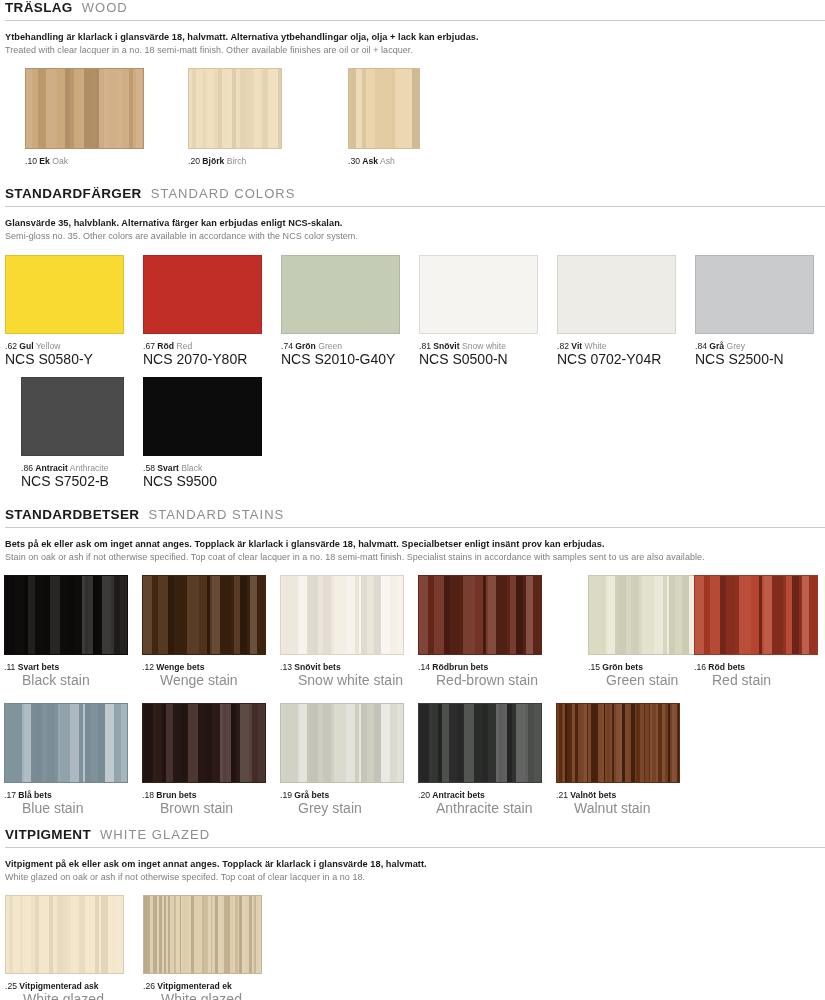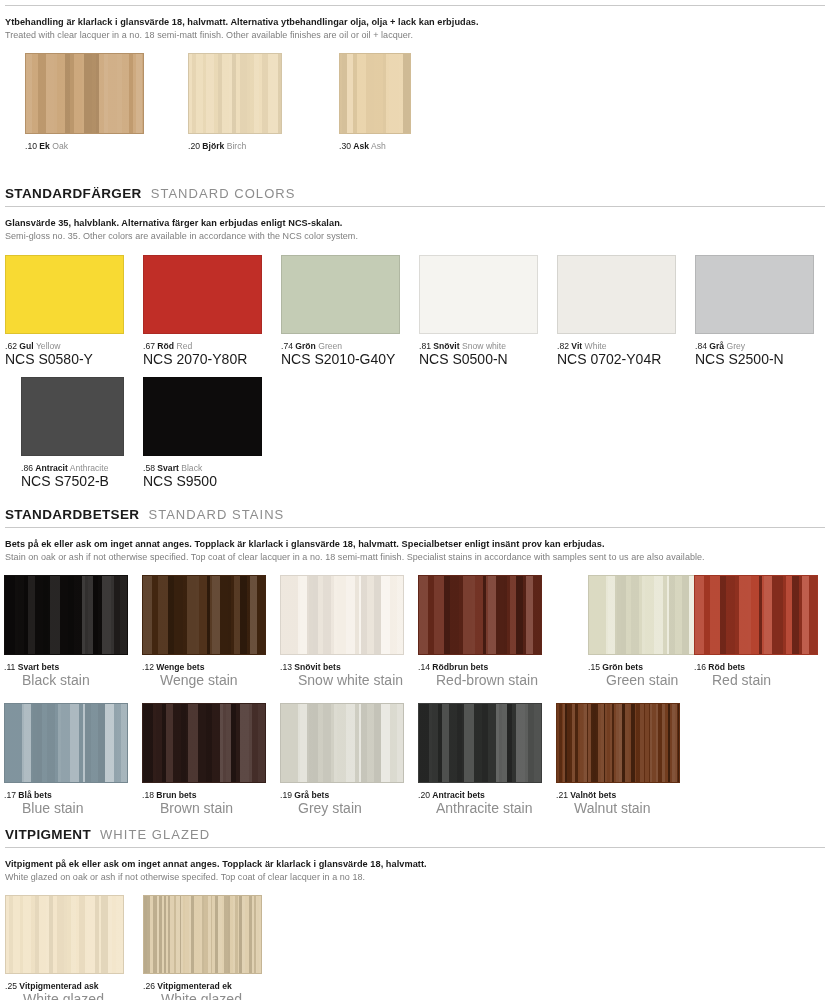--- a/index.html
+++ b/index.html
@@ -56,20 +56,24 @@
 
   
   .lbl.stain .l1 .name { font-weight: bold; }
 </style>
 </head>
 <body>
 
 <div class="page">
 
   <div class="section" id="sec-wood" style="top:0px;">
+    <div class="sec-head">
+      <span class="sv">TRÄSLAG</span>
+      <span class="en">WOOD</span>
+    </div>
     <div class="rule"></div>
     <div class="desc">
       <div class="d-sv">Ytbehandling är klarlack i glansvärde 18, halvmatt. Alternativa ytbehandlingar olja, olja + lack kan erbjudas.</div>
       <div class="d-en">Treated with clear lacquer in a no. 18 semi-matt finish. Other available finishes are oil or oil + lacquer.</div>
     </div>
     <div class="row" id="row-wood" style="margin-top:12px;height:100px;margin-left:20px;">
         <div class="cell" style="left: 5px; width: 119px;">
           <div class="chip" style="height: 81px; background: rgb(201, 162, 116);">
             <div class="grain" style="background-image: linear-gradient(90deg, rgba(255,255,255,0.142) 0px,rgba(255,255,255,0.142) 6.192310526035726px,rgba(255,255,255,0.065) 6.192310526035726px,rgba(255,255,255,0.065) 12.29720754828304px,rgba(0,0,0,0.061) 12.29720754828304px,rgba(0,0,0,0.061) 19.56122343149036px,rgba(255,255,255,0.123) 19.56122343149036px,rgba(255,255,255,0.123) 28.395407303236425px,rgba(255,255,255,0.110) 28.395407303236425px,rgba(255,255,255,0.110) 31.202748878858984px,rgba(255,255,255,0.062) 31.202748878858984px,rgba(255,255,255,0.062) 38.653814061544836px,rgba(0,0,0,0.116) 38.653814061544836px,rgba(0,0,0,0.116) 43.52580507006496px,rgba(0,0,0,0.071) 43.52580507006496px,rgba(0,0,0,0.071) 48.25687976088375px,rgba(255,255,255,0.068) 48.25687976088375px,rgba(255,255,255,0.068) 56.210043801926076px,rgba(255,255,255,0.081) 56.210043801926076px,rgba(255,255,255,0.081) 58.37725911941379px,rgba(0,0,0,0.130) 58.37725911941379px,rgba(0,0,0,0.130) 66.3914054473862px,rgba(0,0,0,0.118) 66.3914054473862px,rgba(0,0,0,0.118) 69.89263139571995px,rgba(0,0,0,0.142) 69.89263139571995px,rgba(0,0,0,0.142) 73.40754757728428px,rgba(255,255,255,0.115) 73.40754757728428px,rgba(255,255,255,0.115) 78.25212620105594px,rgba(255,255,255,0.185) 78.25212620105594px,rgba(255,255,255,0.185) 82.4743174156174px,rgba(255,255,255,0.149) 82.4743174156174px,rgba(255,255,255,0.149) 91.12690709438175px,rgba(255,255,255,0.170) 91.12690709438175px,rgba(255,255,255,0.170) 96.11765395011753px,rgba(255,255,255,0.125) 96.11765395011753px,rgba(255,255,255,0.125) 102.73721311893314px,rgba(0,0,0,0.044) 102.73721311893314px,rgba(0,0,0,0.044) 107.1195548614487px,rgba(255,255,255,0.088) 107.1195548614487px,rgba(255,255,255,0.088) 109.60899965744466px,rgba(255,255,255,0.185) 109.60899965744466px,rgba(255,255,255,0.185) 116.2018934963271px,rgba(255,255,255,0.069) 116.2018934963271px,rgba(255,255,255,0.069) 120.02599899750203px,rgba(255,255,255,0.149) 120.02599899750203px,rgba(255,255,255,0.149) 126.39179839473218px,rgba(0,0,0,0.185) 126.39179839473218px,rgba(0,0,0,0.185) 130.62141634803265px,rgba(0,0,0,0.173) 130.62141634803265px,rgba(0,0,0,0.173) 136.89607776980847px,rgba(0,0,0,0.154) 136.89607776980847px,rgba(0,0,0,0.154) 140.26940776687115px,rgba(0,0,0,0.135) 140.26940776687115px,rgba(0,0,0,0.135) 149.20356180053204px,rgba(255,255,255,0.121) 149.20356180053204px,rgba(255,255,255,0.121) 153.48204185348004px,rgba(0,0,0,0.061) 153.48204185348004px,rgba(0,0,0,0.061) 158.55618764739484px,rgba(0,0,0,0.175) 158.55618764739484px,rgba(0,0,0,0.175) 166.19661401491612px,rgba(0,0,0,0.062) 166.19661401491612px,rgba(0,0,0,0.062) 171.7323841927573px,rgba(0,0,0,0.106) 171.7323841927573px,rgba(0,0,0,0.106) 173.93829866033047px,rgba(0,0,0,0.058) 173.93829866033047px,rgba(0,0,0,0.058) 182.9071864662692px,rgba(0,0,0,0.043) 182.9071864662692px,rgba(0,0,0,0.043) 187.4131913362071px,rgba(0,0,0,0.148) 187.4131913362071px,rgba(0,0,0,0.148) 194.28450252767652px,rgba(255,255,255,0.066) 194.28450252767652px,rgba(255,255,255,0.066) 201.44313778635114px,rgba(0,0,0,0.057) 201.44313778635114px,rgba(0,0,0,0.057) 208.38042973633856px,rgba(255,255,255,0.179) 208.38042973633856px,rgba(255,255,255,0.179) 216.83596654888242px,rgba(255,255,255,0.088) 216.83596654888242px,rgba(255,255,255,0.088) 219.09663089271635px,rgba(0,0,0,0.200) 219.09663089271635px,rgba(0,0,0,0.200) 224.23449309822172px,rgba(0,0,0,0.116) 224.23449309822172px,rgba(0,0,0,0.116) 232.00601705070585px,rgba(255,255,255,0.060) 232.00601705070585px,rgba(255,255,255,0.060) 236.16290553566068px,rgba(255,255,255,0.193) 236.16290553566068px,rgba(255,255,255,0.193) 241.14499335642904px,rgba(255,255,255,0.044) 241.14499335642904px,rgba(255,255,255,0.044) 243.41768901702017px,rgba(255,255,255,0.141) 243.41768901702017px,rgba(255,255,255,0.141) 249.32330762874335px,rgba(0,0,0,0.120) 249.32330762874335px,rgba(0,0,0,0.120) 255.67200696002692px);background-size:255.67200696002692px 100%;"></div>
           </div>
@@ -78,21 +82,21 @@
           </div>
         </div>
         <div class="cell" style="left: 143px; width: 119px; padding-left: 25px;">
           <div class="chip" style="height: 81px; background: rgb(237, 220, 185);">
             <div class="grain" style="background-image: linear-gradient(90deg, rgba(255,255,255,0.090) 0px,rgba(255,255,255,0.090) 2.5741123780608177px,rgba(0,0,0,0.032) 2.5741123780608177px,rgba(0,0,0,0.032) 6.947966061532497px,rgba(255,255,255,0.074) 6.947966061532497px,rgba(255,255,255,0.074) 14.190907202661037px,rgba(0,0,0,0.018) 14.190907202661037px,rgba(0,0,0,0.018) 17.30906292051077px,rgba(255,255,255,0.099) 17.30906292051077px,rgba(255,255,255,0.099) 24.562308929860592px,rgba(0,0,0,0.017) 24.562308929860592px,rgba(0,0,0,0.017) 29.07330646365881px,rgba(0,0,0,0.053) 29.07330646365881px,rgba(0,0,0,0.053) 32.696485839784145px,rgba(255,255,255,0.082) 32.696485839784145px,rgba(255,255,255,0.082) 40.45912393182516px,rgba(255,255,255,0.119) 40.45912393182516px,rgba(255,255,255,0.119) 43.03915628045797px,rgba(0,0,0,0.066) 43.03915628045797px,rgba(0,0,0,0.066) 47.44993361085653px,rgba(255,255,255,0.055) 47.44993361085653px,rgba(255,255,255,0.055) 50.95295914262533px,rgba(0,0,0,0.040) 50.95295914262533px,rgba(0,0,0,0.040) 57.81606747955084px,rgba(0,0,0,0.028) 57.81606747955084px,rgba(0,0,0,0.028) 61.35374786704779px,rgba(0,0,0,0.021) 61.35374786704779px,rgba(0,0,0,0.021) 64.9364063963294px,rgba(255,255,255,0.102) 64.9364063963294px,rgba(255,255,255,0.102) 70.30561657994986px,rgba(255,255,255,0.048) 70.30561657994986px,rgba(255,255,255,0.048) 73.44553395360708px,rgba(0,0,0,0.039) 73.44553395360708px,rgba(0,0,0,0.039) 78.76259555667639px,rgba(255,255,255,0.106) 78.76259555667639px,rgba(255,255,255,0.106) 81.48486008495092px,rgba(255,255,255,0.125) 81.48486008495092px,rgba(255,255,255,0.125) 89.00562872737646px,rgba(0,0,0,0.062) 89.00562872737646px,rgba(0,0,0,0.062) 92.58316960185766px,rgba(255,255,255,0.107) 92.58316960185766px,rgba(255,255,255,0.107) 94.89546885341406px,rgba(0,0,0,0.063) 94.89546885341406px,rgba(0,0,0,0.063) 101.85680951923132px,rgba(255,255,255,0.165) 101.85680951923132px,rgba(255,255,255,0.165) 106.0438534244895px,rgba(255,255,255,0.086) 106.0438534244895px,rgba(255,255,255,0.086) 109.66619148105383px,rgba(255,255,255,0.140) 109.66619148105383px,rgba(255,255,255,0.140) 116.60118498653173px,rgba(0,0,0,0.065) 116.60118498653173px,rgba(0,0,0,0.065) 122.04576005786657px,rgba(255,255,255,0.158) 122.04576005786657px,rgba(255,255,255,0.158) 127.05370011180639px,rgba(0,0,0,0.062) 127.05370011180639px,rgba(0,0,0,0.062) 132.59808482974768px,rgba(0,0,0,0.052) 132.59808482974768px,rgba(0,0,0,0.052) 137.9352427944541px,rgba(0,0,0,0.038) 137.9352427944541px,rgba(0,0,0,0.038) 142.1165811046958px,rgba(255,255,255,0.064) 142.1165811046958px,rgba(255,255,255,0.064) 145.87295451015234px,rgba(0,0,0,0.018) 145.87295451015234px,rgba(0,0,0,0.018) 153.49974282830954px,rgba(255,255,255,0.090) 153.49974282830954px,rgba(255,255,255,0.090) 160.0598867163062px,rgba(255,255,255,0.110) 160.0598867163062px,rgba(255,255,255,0.110) 164.92237880080938px,rgba(255,255,255,0.056) 164.92237880080938px,rgba(255,255,255,0.056) 170.25518300384283px,rgba(255,255,255,0.035) 170.25518300384283px,rgba(255,255,255,0.035) 172.7711214646697px,rgba(0,0,0,0.046) 172.7711214646697px,rgba(0,0,0,0.046) 177.71307432930917px,rgba(255,255,255,0.050) 177.71307432930917px,rgba(255,255,255,0.050) 184.90445912163705px,rgba(0,0,0,0.032) 184.90445912163705px,rgba(0,0,0,0.032) 189.7775858072564px,rgba(255,255,255,0.149) 189.7775858072564px,rgba(255,255,255,0.149) 194.9280756143853px);background-size:194.9280756143853px 100%;"></div>
           </div>
           <div class="lbl">
             <div class="l1"><span class="code">.20 </span><span class="name">Björk</span><span class="eng">  Birch</span></div>
           </div>
         </div>
-        <div class="cell" style="left: 272px; width: 119px; padding-left: 47px;">
+        <div class="cell" style="left: 281px; width: 119px; padding-left: 47px;">
           <div class="chip" style="height: 81px; background: rgb(233, 210, 168);">
             <div class="grain" style="background-image: linear-gradient(90deg, rgba(0,0,0,0.074) 0px,rgba(0,0,0,0.074) 2.2549859136343002px,rgba(0,0,0,0.088) 2.2549859136343002px,rgba(0,0,0,0.088) 6.676672086119652px,rgba(255,255,255,0.185) 6.676672086119652px,rgba(255,255,255,0.185) 12.86610709130764px,rgba(0,0,0,0.057) 12.86610709130764px,rgba(0,0,0,0.057) 16.57286463677883px,rgba(255,255,255,0.057) 16.57286463677883px,rgba(255,255,255,0.057) 26.306358441710472px,rgba(0,0,0,0.033) 26.306358441710472px,rgba(0,0,0,0.033) 33.63717304170132px,rgba(0,0,0,0.029) 33.63717304170132px,rgba(0,0,0,0.029) 43.3507267087698px,rgba(0,0,0,0.045) 43.3507267087698px,rgba(0,0,0,0.045) 46.34190855920315px,rgba(255,255,255,0.088) 46.34190855920315px,rgba(255,255,255,0.088) 49.43247447907925px,rgba(255,255,255,0.112) 49.43247447907925px,rgba(255,255,255,0.112) 58.66931568086147px,rgba(255,255,255,0.127) 58.66931568086147px,rgba(255,255,255,0.127) 63.08452449738979px,rgba(0,0,0,0.113) 63.08452449738979px,rgba(0,0,0,0.113) 70.76083408296108px,rgba(0,0,0,0.051) 70.76083408296108px,rgba(0,0,0,0.051) 76.45419536530972px,rgba(255,255,255,0.181) 76.45419536530972px,rgba(255,255,255,0.181) 78.49651275575161px,rgba(255,255,255,0.205) 78.49651275575161px,rgba(255,255,255,0.205) 85.25809513032436px,rgba(255,255,255,0.203) 85.25809513032436px,rgba(255,255,255,0.203) 88.08212028443813px,rgba(0,0,0,0.045) 88.08212028443813px,rgba(0,0,0,0.045) 94.14652000367641px,rgba(0,0,0,0.031) 94.14652000367641px,rgba(0,0,0,0.031) 96.46114884316921px,rgba(255,255,255,0.053) 96.46114884316921px,rgba(255,255,255,0.053) 101.68668423593044px,rgba(0,0,0,0.117) 101.68668423593044px,rgba(0,0,0,0.117) 106.74206529557705px,rgba(255,255,255,0.052) 106.74206529557705px,rgba(255,255,255,0.052) 112.97421823441982px,rgba(255,255,255,0.180) 112.97421823441982px,rgba(255,255,255,0.180) 117.6541329473257px,rgba(0,0,0,0.030) 117.6541329473257px,rgba(0,0,0,0.030) 125.17004118859768px,rgba(255,255,255,0.151) 125.17004118859768px,rgba(255,255,255,0.151) 134.22236095368862px,rgba(0,0,0,0.115) 134.22236095368862px,rgba(0,0,0,0.115) 142.4414352029562px,rgba(255,255,255,0.132) 142.4414352029562px,rgba(255,255,255,0.132) 144.67793498933315px,rgba(255,255,255,0.097) 144.67793498933315px,rgba(255,255,255,0.097) 154.3843825906515px,rgba(0,0,0,0.070) 154.3843825906515px,rgba(0,0,0,0.070) 156.64014659821987px,rgba(0,0,0,0.089) 156.64014659821987px,rgba(0,0,0,0.089) 161.46139131486416px,rgba(255,255,255,0.168) 161.46139131486416px,rgba(255,255,255,0.168) 166.4197500795126px,rgba(255,255,255,0.095) 166.4197500795126px,rgba(255,255,255,0.095) 169.5019033998251px,rgba(255,255,255,0.081) 169.5019033998251px,rgba(255,255,255,0.081) 175.4173840135336px,rgba(255,255,255,0.187) 175.4173840135336px,rgba(255,255,255,0.187) 182.28644381463528px,rgba(0,0,0,0.051) 182.28644381463528px,rgba(0,0,0,0.051) 189.7749177068472px,rgba(255,255,255,0.094) 189.7749177068472px,rgba(255,255,255,0.094) 195.31376849114895px,rgba(0,0,0,0.044) 195.31376849114895px,rgba(0,0,0,0.044) 200.00989924371243px,rgba(0,0,0,0.103) 200.00989924371243px,rgba(0,0,0,0.103) 203.24401699006557px,rgba(255,255,255,0.144) 203.24401699006557px,rgba(255,255,255,0.144) 210.0856174081564px,rgba(0,0,0,0.103) 210.0856174081564px,rgba(0,0,0,0.103) 218.31380687654018px,rgba(0,0,0,0.113) 218.31380687654018px,rgba(0,0,0,0.113) 220.77242694795132px);background-size:220.77242694795132px 100%;"></div>
           </div>
           <div class="lbl">
             <div class="l1"><span class="code">.30 </span><span class="name">Ask</span><span class="eng">  Ash</span></div>
           </div>
         </div>
       </div>
   </div>
 

